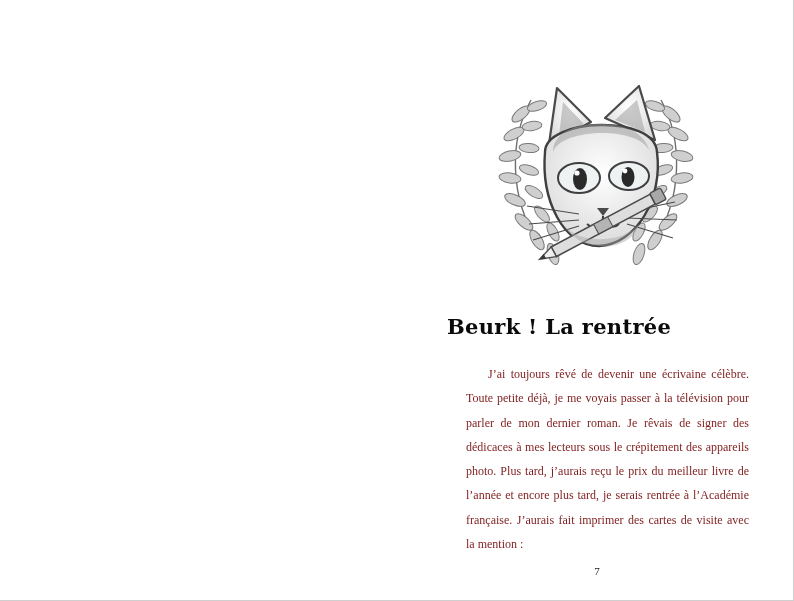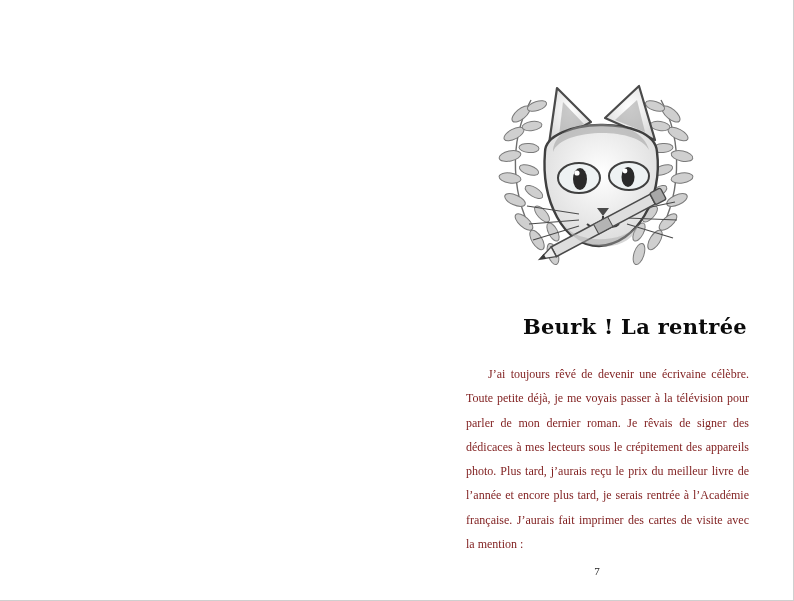--- a/index.html
+++ b/index.html
@@ -48,21 +48,21 @@
   .illustration svg {
     display: block;
     width: 218px;
     height: 232px;
   }
   .chapter-title {
     position: absolute;
     left: 447px;
     top: 300px;
     width: 300px;
-    text-align: right;
+    text-align: left;
     font-family: "DejaVu Serif", serif;
     font-weight: bold;
     font-size: 21px;
     letter-spacing: 0.3px;
     color: #0b0b0b;
   }
   .body-text {
     position: absolute;
     left: 466px;
     top: 350px;

